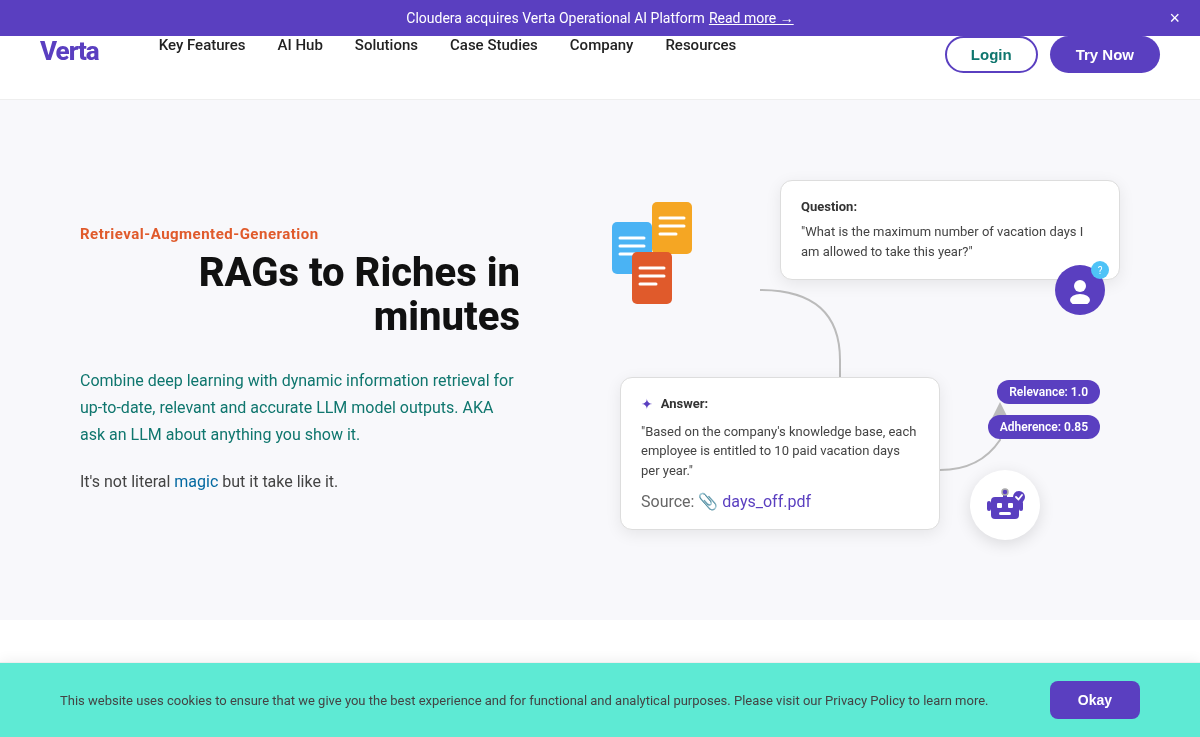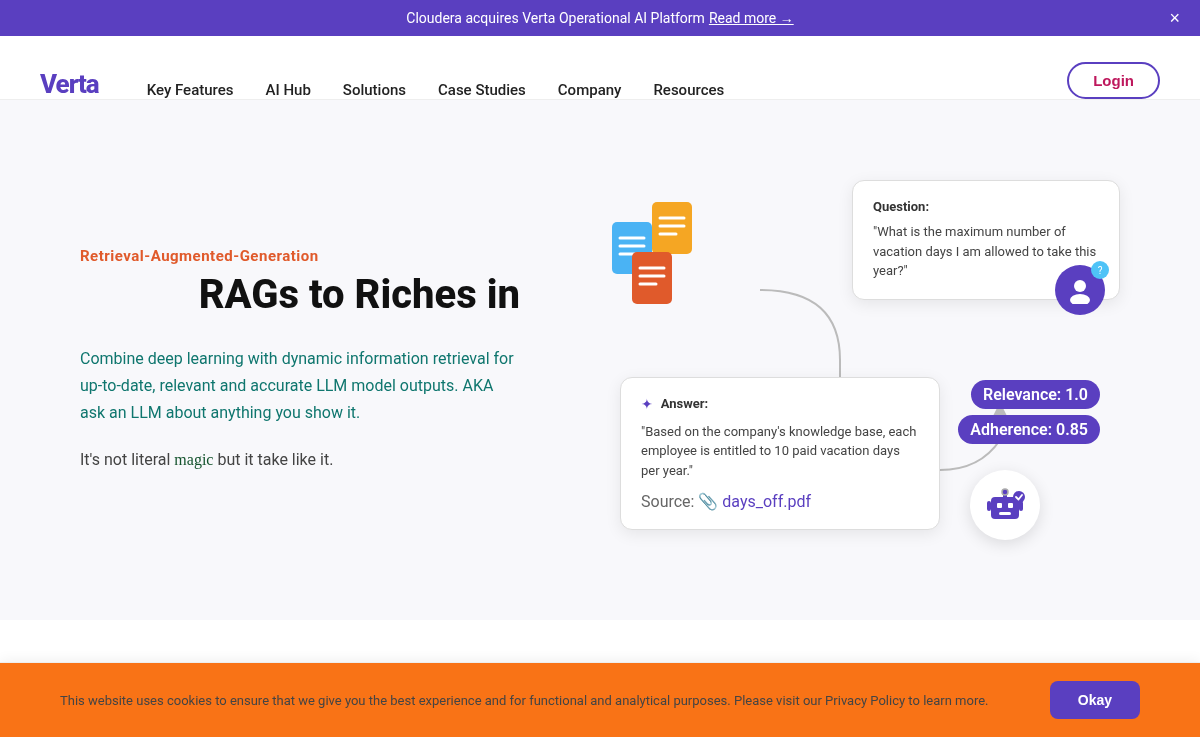--- a/index.html
+++ b/index.html
@@ -28,25 +28,26 @@
       border: none;
       color: #fff;
       font-size: 18px;
       cursor: pointer;
       line-height: 1;
     }
 
     
     nav {
       display: flex;
-      align-items: flex-end;
+      align-items: flex-start;
       padding: 0 40px;
       height: 64px;
       border-bottom: 1px solid #eee;
       background: #fff;
+      gap: 12px;
     }
     .logo {
       font-size: 26px;
       font-weight: 800;
       color: #5a3fc0;
       margin-right: 48px;
       letter-spacing: -1px;
     }
     .nav-links {
       display: flex;
@@ -61,21 +62,21 @@
       font-weight: 500;
       cursor: pointer;
     }
     .nav-actions {
       display: flex;
       align-items: center;
       gap: 12px;
     }
     .btn-login {
       border: 2px solid #5a3fc0;
-      color: #be185d;
+      color: #0f766e;
       background: #fff;
       padding: 8px 24px;
       border-radius: 24px;
       font-size: 15px;
       font-weight: 600;
       cursor: pointer;
     }
     .btn-try {
       background: #5a3fc0;
       color: #fff;
@@ -120,24 +121,23 @@
       color: #0f766e;
       line-height: 1.7;
       margin-bottom: 20px;
     }
     .magic-line {
       font-size: 16px;
       color: #444;
       line-height: 1.7;
     }
     .magic-link {
-      color: #14532d;
+      color: #0369a1;
       text-decoration: none;
       cursor: pointer;
-      font-family: Liberation Serif, serif;
     }
 
     
     .content-right {
       flex: 1;
       position: relative;
       height: 400px;
       display: flex;
       align-items: center;
       justify-content: center;
@@ -145,21 +145,21 @@
 
     
     .question-box {
       position: absolute;
       top: 20px;
       right: 0px;
       background: #fff;
       border: 1px solid #ddd;
       border-radius: 12px;
       padding: 18px 20px;
-      width: 268px;
+      width: 340px;
       box-shadow: 0 4px 16px rgba(0,0,0,0.08);
     }
     .question-box .q-label {
       font-size: 13px;
       font-weight: 700;
       color: #333;
       margin-bottom: 8px;
     }
     .question-box .q-text {
       font-size: 13px;
@@ -207,21 +207,21 @@
     .answer-source a {
       color: #5a3fc0;
       text-decoration: none;
     }
 
     
     .relevance-badge {
       position: absolute;
       background: #5a3fc0;
       color: #fff;
-      font-size: 16px;
+      font-size: 12px;
       font-weight: 600;
       padding: 5px 12px;
       border-radius: 16px;
     }
 
     
     .robot-icon {
       position: absolute;
       bottom: 20px;
       right: 80px;
@@ -246,21 +246,21 @@
       border-radius: 50%;
       display: flex;
       align-items: center;
       justify-content: center;
       color: #fff;
       font-size: 22px;
     }
 
     
     .cookie-bar {
-      background: #f97316;
+      background: #5eead4;
       border-top: 1px solid #eee;
       padding: 18px 60px;
       display: flex;
       align-items: center;
       justify-content: space-between;
       font-size: 13px;
       color: #444;
       position: fixed;
       bottom: 0;
       width: 1200px;
@@ -301,28 +301,30 @@
   <div class="nav-links">
     <a>Key Features</a>
     <a>AI Hub</a>
     <a>Solutions</a>
     <a>Case Studies</a>
     <a>Company</a>
     <a>Resources</a>
   </div>
   <div class="nav-actions">
     <button class="btn-login">Login</button>
+    <button class="btn-try">Try Now</button>
   </div>
 </nav>
 
 <div class="main-content">
   <div class="content-left">
     <div class="rag-label">Retrieval-Augmented-Generation</div>
     <div class="headline">
       <span>RAGs to Riches in</span><br>
+      <span>minutes</span>
     </div>
     <p class="description">Combine deep learning with dynamic information retrieval for up-to-date, relevant and accurate LLM model outputs. AKA ask an LLM about anything you show it.</p>
     <p class="magic-line">
       <span>It's not literal </span><a class="magic-link">magic</a><span> but it take like it.</span>
     </p>
   </div>
 
   <div class="content-right">
 
     <svg class="connector-svg" viewBox="0 0 560 400" xmlns="http://www.w3.org/2000/svg">

